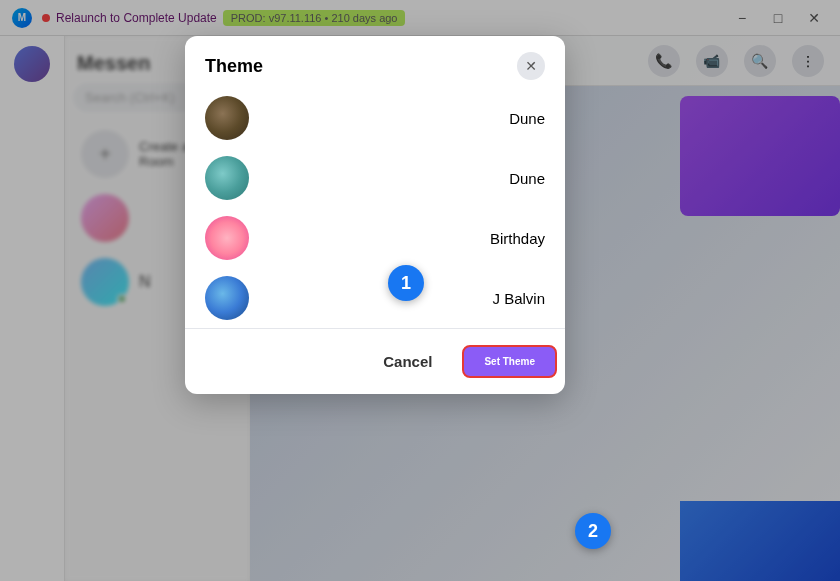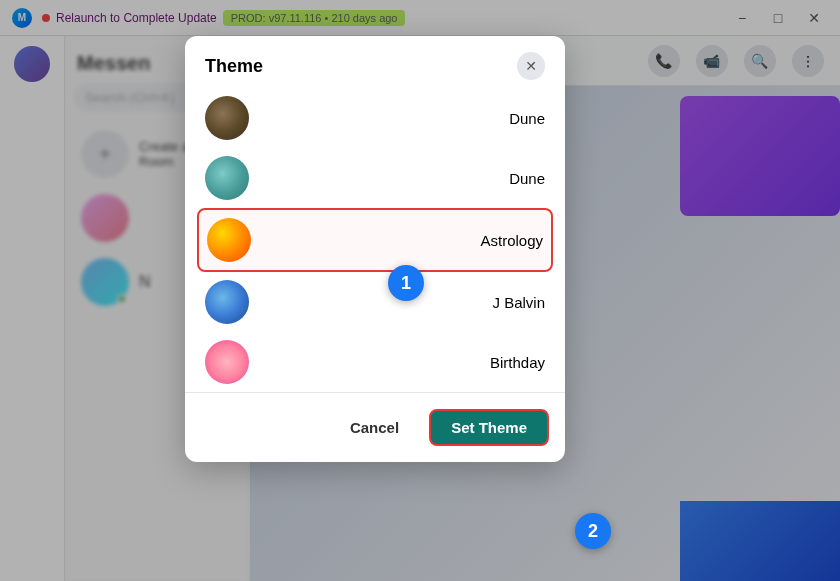--- a/index.html
+++ b/index.html
@@ -314,40 +314,40 @@
     .theme-name {
       font-size: 15px;
       font-weight: 500;
       color: #000;
     }
 
     .modal-footer {
       display: flex;
       justify-content: flex-end;
       gap: 10px;
-      padding: 16px 16px;
+      padding: 16px 8px;
       border-top: 1px solid #e4e6eb;
     }
     .btn-cancel {
       padding: 8px 20px;
       background: none;
       border: none;
       font-size: 15px;
       font-weight: 600;
       color: #333;
       cursor: pointer;
       border-radius: 8px;
     }
 
     .btn-set-theme {
       padding: 8px 20px;
-      background: #0f766e;
+      background: #8b5cf6;
       border: 2px solid #e53935;
       color: white;
-      font-size: 15px;
+      font-size: 10px;
       font-weight: 600;
       border-radius: 8px;
       cursor: pointer;
     }
 
     
     .badge-circle {
       width: 36px; height: 36px;
       background: #1877f2;
       border-radius: 50%;
@@ -444,35 +444,31 @@
     <div class="theme-item">
       <div class="theme-swatch swatch-dune"></div>
       <span class="theme-name">Dune</span>
     </div>
 
     <div class="theme-item">
       <div class="theme-swatch swatch-care"></div>
       <span class="theme-name">Dune</span>
     </div>
 
-    <div class="theme-item selected">
-      <div class="theme-swatch swatch-astrology"></div>
-      <span class="theme-name">Astrology</span>
+
+    <div class="theme-item">
+      <div class="theme-swatch swatch-birthday"></div>
+      <span class="theme-name">Birthday</span>
     </div>
 
     <div class="theme-item">
       <div class="theme-swatch swatch-jbalvin"></div>
       <span class="theme-name">J Balvin</span>
     </div>
 
-    <div class="theme-item">
-      <div class="theme-swatch swatch-birthday"></div>
-      <span class="theme-name">Birthday</span>
-    </div>
-
   </div>
 
   <div class="modal-footer">
     <button class="btn-cancel">Cancel</button>
     <button class="btn-set-theme">Set Theme</button>
   </div>
 </div>
 
 <div class="badge-circle badge-1">
   <span>1</span>

